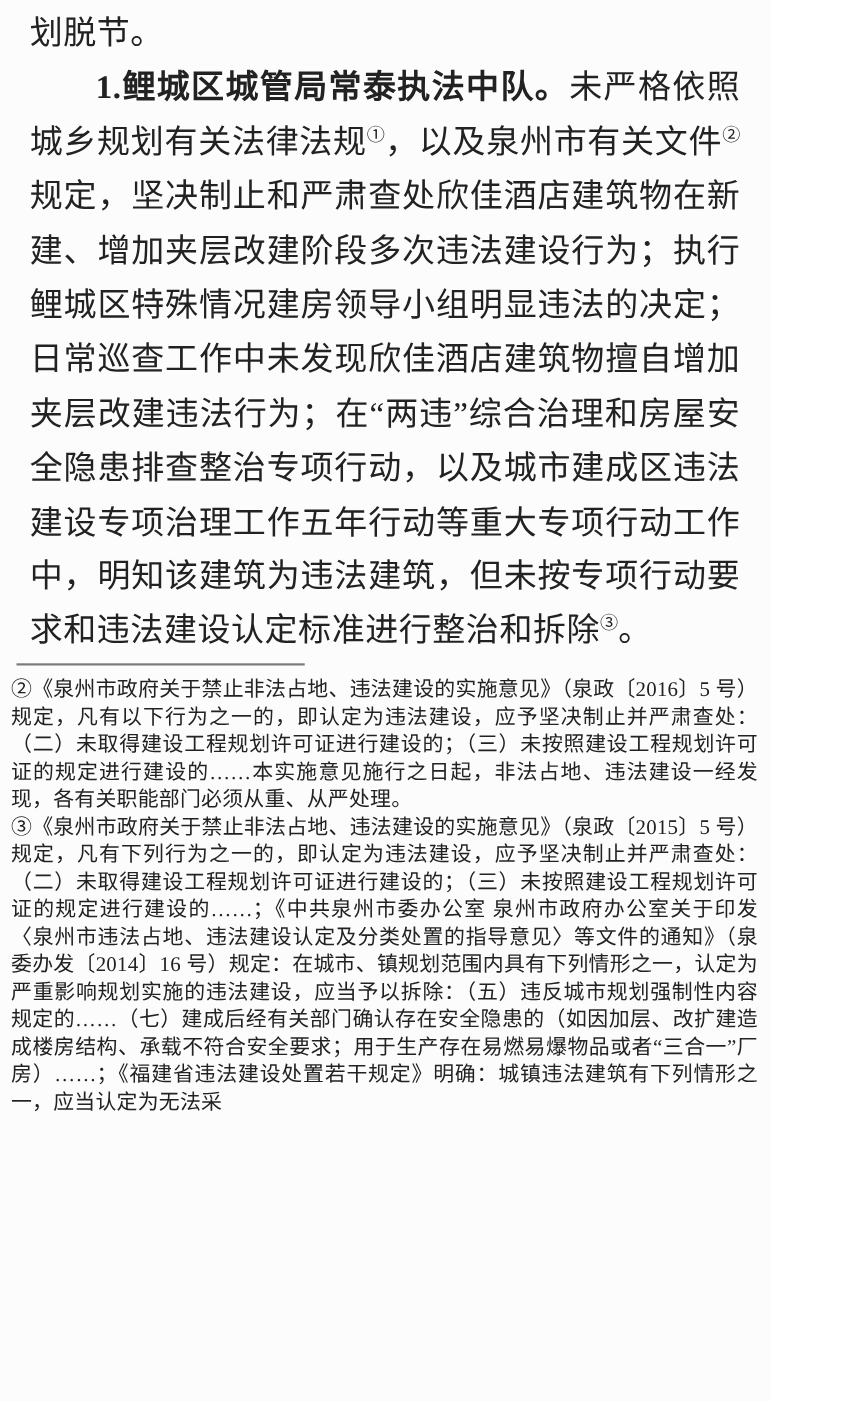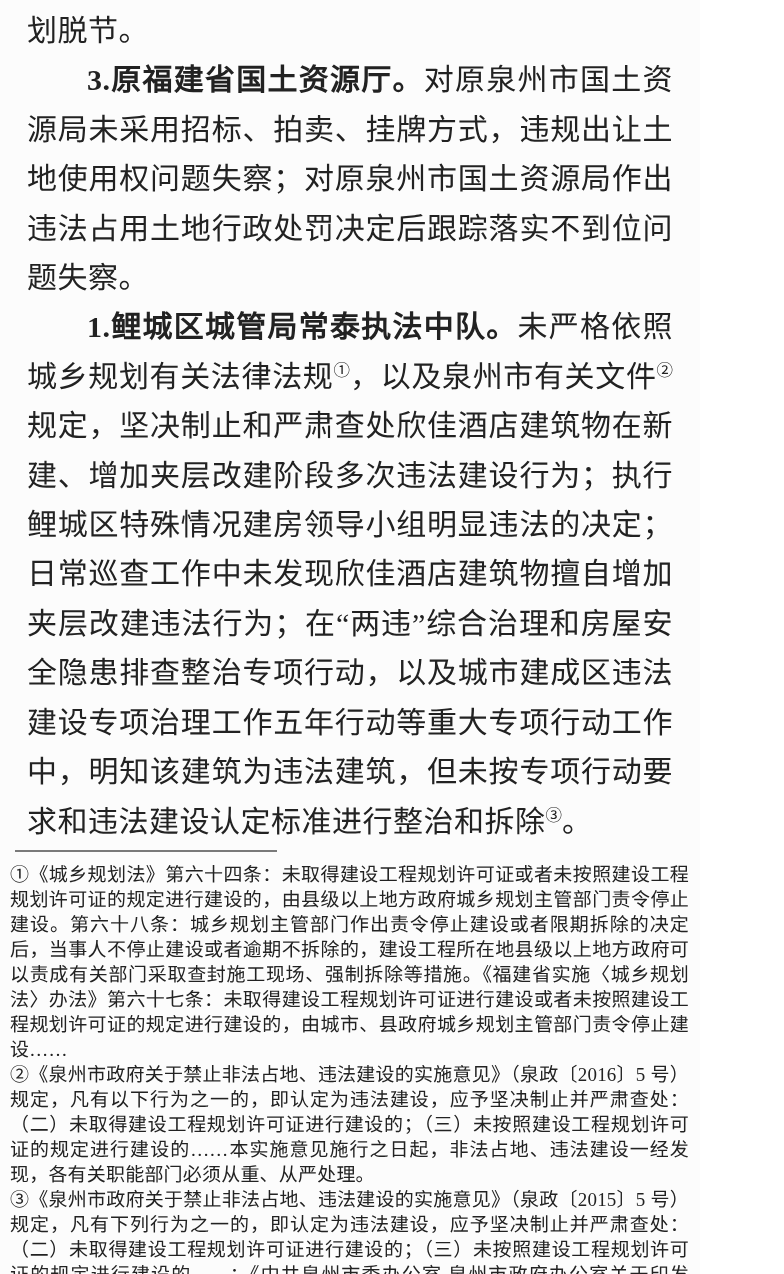--- a/index.html
+++ b/index.html
@@ -53,22 +53,20 @@
     text-align:justify;
     letter-spacing:0.2px;
   }
 </style>
 </head>
 <body>
 
 <div class="page">
   <div class="body-text" id="body-container">
       <p><span>划脱节。</span></p>
-      <p class="indent"><span class="seg-bold">3.原福建省国土资源厅。</span><span>对原泉州市国土资源局未采用招标、拍卖、挂牌方式，违规出让土地使用权问题失察；对原泉州市国土资源局作出违法占用土地行政处罚决定后跟踪落实不到位问题失察。</span></p>
       <p class="indent"><span class="seg-bold">1.鲤城区城管局常泰执法中队。</span><span>未严格依照城乡规划有关法律法规</span><sup class="fn-ref">①</sup><span>，以及泉州市有关文件</span><sup class="fn-ref">②</sup><span>规定，坚决制止和严肃查处欣佳酒店建筑物在新建、增加夹层改建阶段多次违法建设行为；执行鲤城区特殊情况建房领导小组明显违法的决定；日常巡查工作中未发现欣佳酒店建筑物擅自增加夹层改建违法行为；在“两违”综合治理和房屋安全隐患排查整治专项行动，以及城市建成区违法建设专项治理工作五年行动等重大专项行动工作中，明知该建筑为违法建筑，但未按专项行动要求和违法建设认定标准进行整治和拆除</span><sup class="fn-ref">③</sup><span>。</span></p>
     </div>
   <hr class="footnote-divider">
   <div class="footnotes" id="footnotes-container">
-      <p>①《城乡规划法》第六十四条：未取得建设工程规划许可证或者未按照建设工程规划许可证的规定进行建设的，由县级以上地方政府城乡规划主管部门责令停止建设。第六十八条：城乡规划主管部门作出责令停止建设或者限期拆除的决定后，当事人不停止建设或者逾期不拆除的，建设工程所在地县级以上地方政府可以责成有关部门采取查封施工现场、强制拆除等措施。《福建省实施〈城乡规划法〉办法》第六十七条：未取得建设工程规划许可证进行建设或者未按照建设工程规划许可证的规定进行建设的，由城市、县政府城乡规划主管部门责令停止建设……</p>
       <p>②《泉州市政府关于禁止非法占地、违法建设的实施意见》（泉政〔2016〕5 号）规定，凡有以下行为之一的，即认定为违法建设，应予坚决制止并严肃查处：（二）未取得建设工程规划许可证进行建设的；（三）未按照建设工程规划许可证的规定进行建设的……本实施意见施行之日起，非法占地、违法建设一经发现，各有关职能部门必须从重、从严处理。</p>
       <p>③《泉州市政府关于禁止非法占地、违法建设的实施意见》（泉政〔2015〕5 号）规定，凡有下列行为之一的，即认定为违法建设，应予坚决制止并严肃查处：（二）未取得建设工程规划许可证进行建设的；（三）未按照建设工程规划许可证的规定进行建设的……；《中共泉州市委办公室 泉州市政府办公室关于印发〈泉州市违法占地、违法建设认定及分类处置的指导意见〉等文件的通知》（泉委办发〔2014〕16 号）规定：在城市、镇规划范围内具有下列情形之一，认定为严重影响规划实施的违法建设，应当予以拆除：（五）违反城市规划强制性内容规定的……（七）建成后经有关部门确认存在安全隐患的（如因加层、改扩建造成楼房结构、承载不符合安全要求；用于生产存在易燃易爆物品或者“三合一”厂房）……；《福建省违法建设处置若干规定》明确：城镇违法建筑有下列情形之一，应当认定为无法采</p>
     </div>
 </div>
 
 </body></html>

